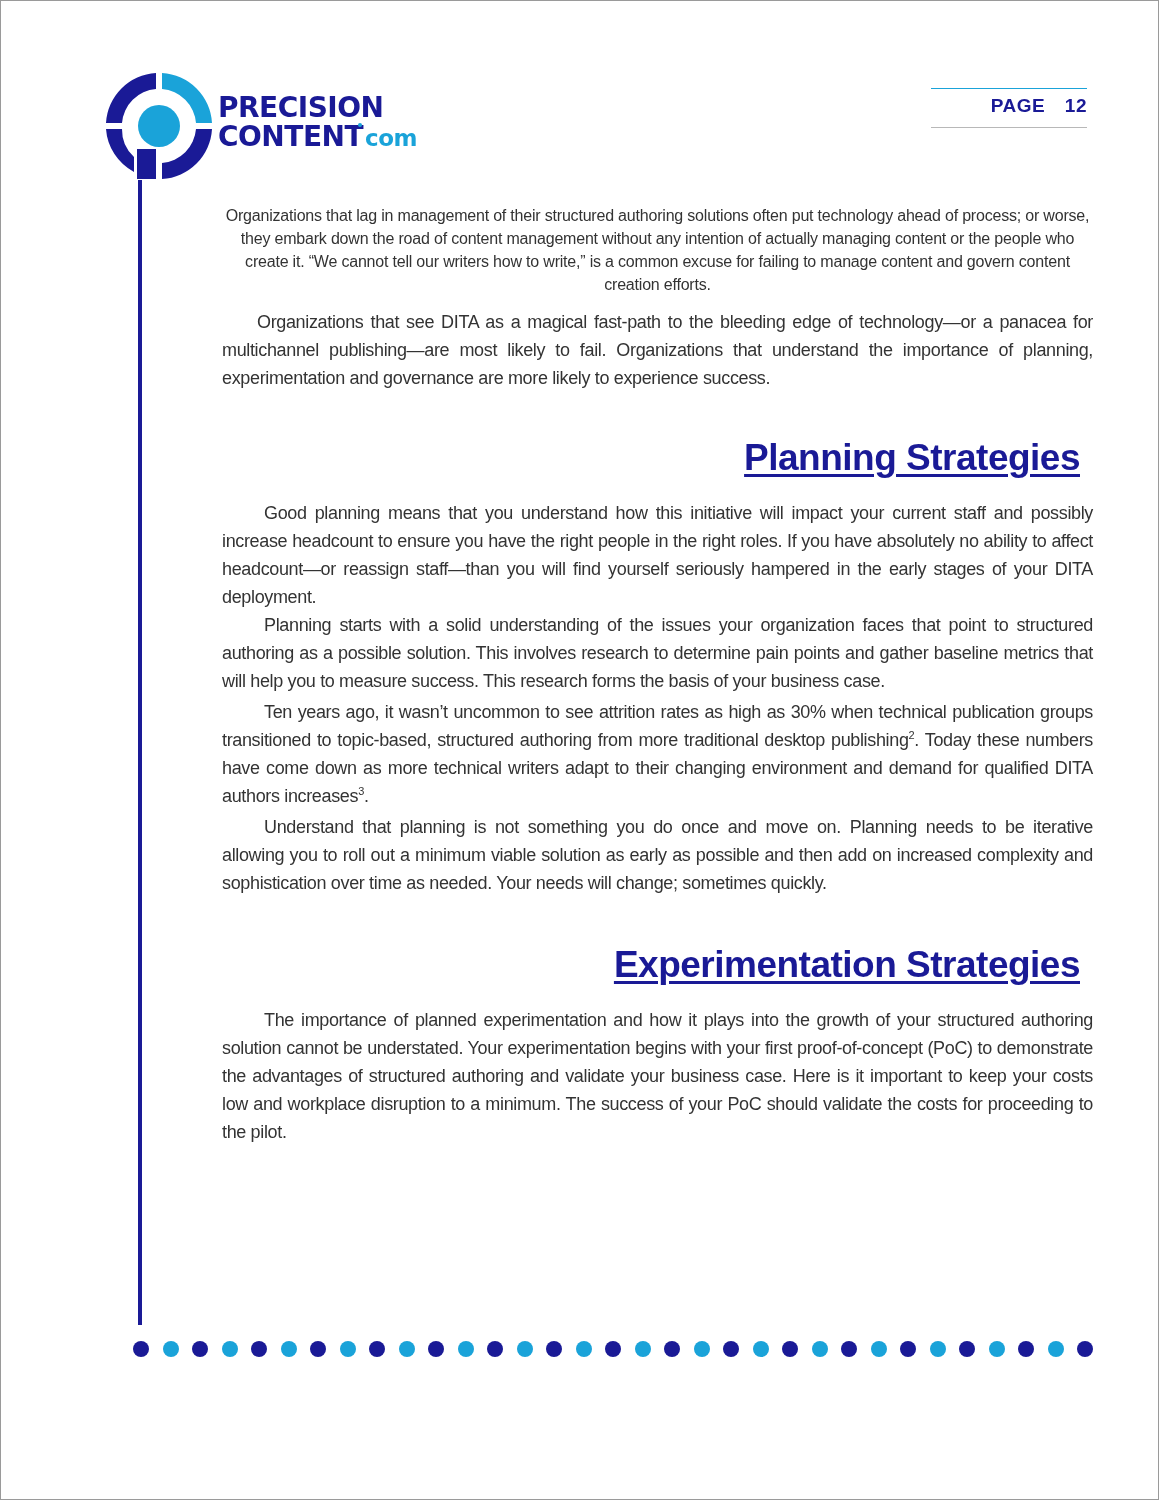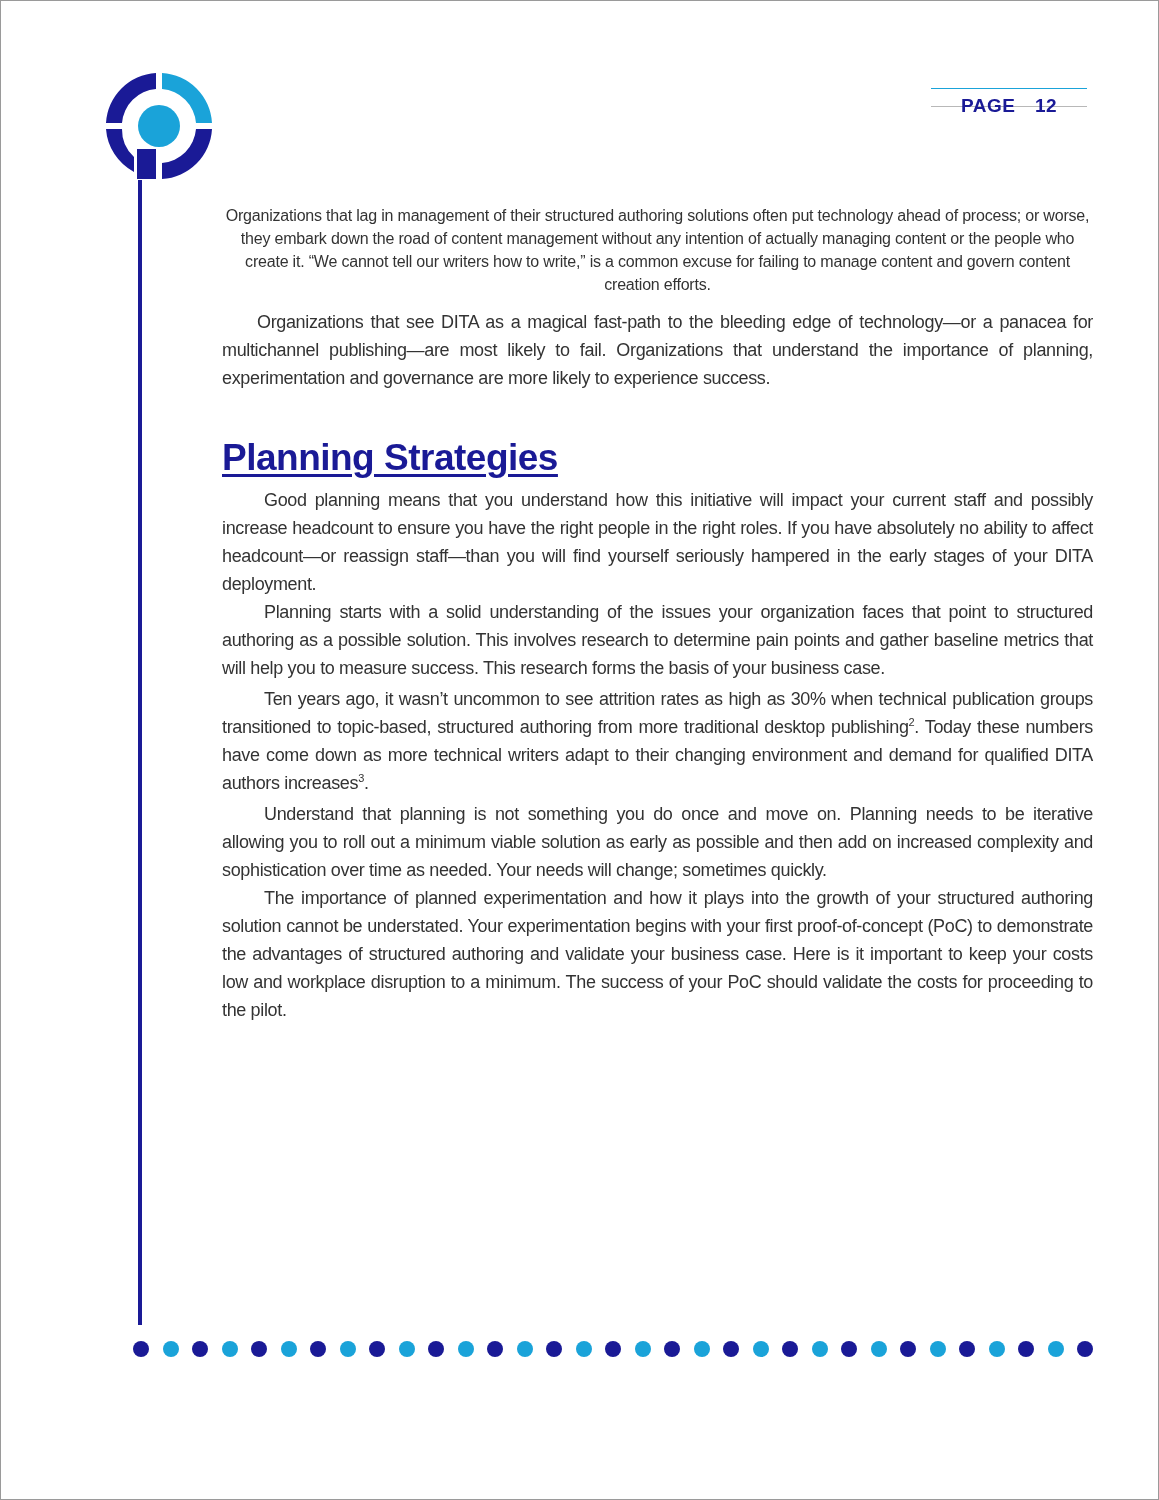--- a/index.html
+++ b/index.html
@@ -19,23 +19,23 @@
     .logo-line2 { font-size: 28px; display: block; position: relative; }
     .logo-com { font-size: 23px; color: #1aa3d9; font-weight: bold; margin-left: 2px; }
     .logo-dot {
       position: absolute; width: 4px; height: 4px; border-radius: 50%;
       background: #1aa3d9; left: 140px; top: 1px;
     }
     .stem {
       position: absolute; left: 138px; top: 180px; width: 4px; height: 1145px; background: #1a1a96;
     }
     .page-num-box {
-      position: absolute; left: 931px; top: 88px; width: 156px; height: 19px;
+      position: absolute; left: 931px; top: 88px; width: 156px; height: 40px;
       border-top: 1px solid #1aa3d9; border-bottom: 1px solid #b8b8b8;
-      text-align: center; box-sizing: border-box;
+      text-align: right; box-sizing: border-box;
     }
     .page-num {
       font-family: "Liberation Sans", sans-serif; font-weight: bold; color: #1a1a96;
       font-size: 19px; line-height: 33px; letter-spacing: 0.5px; word-spacing: 4px;
     }
     .content {
       position: absolute; left: 222px; top: 204px; width: 871px;
       font-family: "Liberation Sans Narrow", "Liberation Sans", sans-serif;
       color: #333333;
     }
@@ -43,24 +43,24 @@
       text-align: center; font-size: 16px; line-height: 23px; margin: 0;
       letter-spacing: -0.2px;
     }
     .para {
       text-align: justify; font-size: 18px; line-height: 28px; margin: 0;
       text-indent: 42px; letter-spacing: -0.35px;
     }
     .para.first { text-indent: 35px; }
     .para + .para { margin-top: 3px; }
     .section-title {
-      text-align: left; font-family: "Liberation Sans", sans-serif;
+      text-align: right; font-family: "Liberation Sans", sans-serif;
       font-weight: bold; color: #1a1a96; font-size: 37px; text-decoration: underline;
       text-decoration-thickness: 3px; text-underline-offset: 4px;
-      margin: 0; letter-spacing: -0.5px;
+      margin: 13px; letter-spacing: -0.5px;
     }
     .sup { font-size: 11px; vertical-align: super; line-height: 0; }
     .dots {
       position: absolute; left: 133px; top: 1340px; width: 960px; height: 18px;
       display: flex; justify-content: space-between; align-items: center;
     }
     .dot { width: 16px; height: 16px; border-radius: 50%; }
   </style>
 </head>
 <body>
@@ -75,38 +75,43 @@
     <path d="M58 2 A53 53 0 0 1 108 52 L92 52 A37 37 0 0 0 58 18 Z" fill="#1aa3d9"></path>
 
     <path d="M2 58 A53 53 0 0 0 30 101 L30 86 A37 37 0 0 1 18 58 Z" fill="#1a1a96"></path>
 
     <rect x="33" y="78" width="19" height="30" fill="#1a1a96"></rect>
 
     <path d="M108 58 A53 53 0 0 1 58 108 L58 92 A37 37 0 0 0 92 58 Z" fill="#1a1a96"></path>
 
     <circle cx="55" cy="55" r="21" fill="#1aa3d9"></circle>
   </svg>
+  <div class="logo-text">
+    <span class="logo-line1">PRECISION</span>
+    <span class="logo-line2"><span>CONTENT</span><span class="logo-com">com</span><span class="logo-dot"></span></span>
+  </div>
 </div>
 
 <div class="stem"></div>
 
 <div class="page-num-box">
   <span class="page-num" style="white-space:pre;">PAGE  12</span>
 </div>
 
 <div class="content">
   <p class="intro">Organizations that lag in management of their structured authoring solutions often put technology ahead of process; or worse, they embark down the road of content management without any intention of actually managing content or the people who create it. “We cannot tell our writers how to write,” is a common excuse for failing to manage content and govern content creation efforts.</p>
   <p class="para first" style="margin-top:12px;">Organizations that see DITA as a magical fast-path to the bleeding edge of technology—or a panacea for multichannel publishing—are most likely to fail. Organizations that understand the importance of planning, experimentation and governance are more likely to experience success.</p>
 
   <h2 class="section-title" style="margin-top:38px; line-height:56px;">Planning Strategies</h2>
   <p class="para">Good planning means that you understand how this initiative will impact your current staff and possibly increase headcount to ensure you have the right people in the right roles. If you have absolutely no ability to affect headcount—or reassign staff—than you will find yourself seriously hampered in the early stages of your DITA deployment.</p>
   <p class="para" style="margin-top:0;">Planning starts with a solid understanding of the issues your organization faces that point to structured authoring as a possible solution. This involves research to determine pain points and gather baseline metrics that will help you to measure success. This research forms the basis of your business case.</p>
   <p class="para"><span>Ten years ago, it wasn’t uncommon to see attrition rates as high as 30% when technical publication groups transitioned to topic-based, structured authoring from more traditional desktop publishing</span><span class="sup">2</span><span>. Today these numbers have come down as more technical writers adapt to their changing environment and demand for qualified DITA authors increases</span><span class="sup">3</span><span>.</span></p>
   <p class="para">Understand that planning is not something you do once and move on. Planning needs to be iterative allowing you to roll out a minimum viable solution as early as possible and then add on increased complexity and sophistication over time as needed. Your needs will change; sometimes quickly.</p>
 
+  <h2 class="section-title" style="margin-top:40px; line-height:56px;">Experimentation Strategies</h2>
   <p class="para" style="margin-top:0;">The importance of planned experimentation and how it plays into the growth of your structured authoring solution cannot be understated. Your experimentation begins with your first proof-of-concept (PoC) to demonstrate the advantages of structured authoring and validate your business case. Here is it important to keep your costs low and workplace disruption to a minimum. The success of your PoC should validate the costs for proceeding to the pilot.</p>
 </div>
 
 <div class="dots" id="footer-dots">
     <span class="dot" style="background: rgb(26, 26, 150);"></span>
     <span class="dot" style="background: rgb(26, 163, 217);"></span>
     <span class="dot" style="background: rgb(26, 26, 150);"></span>
     <span class="dot" style="background: rgb(26, 163, 217);"></span>
     <span class="dot" style="background: rgb(26, 26, 150);"></span>
     <span class="dot" style="background: rgb(26, 163, 217);"></span>

